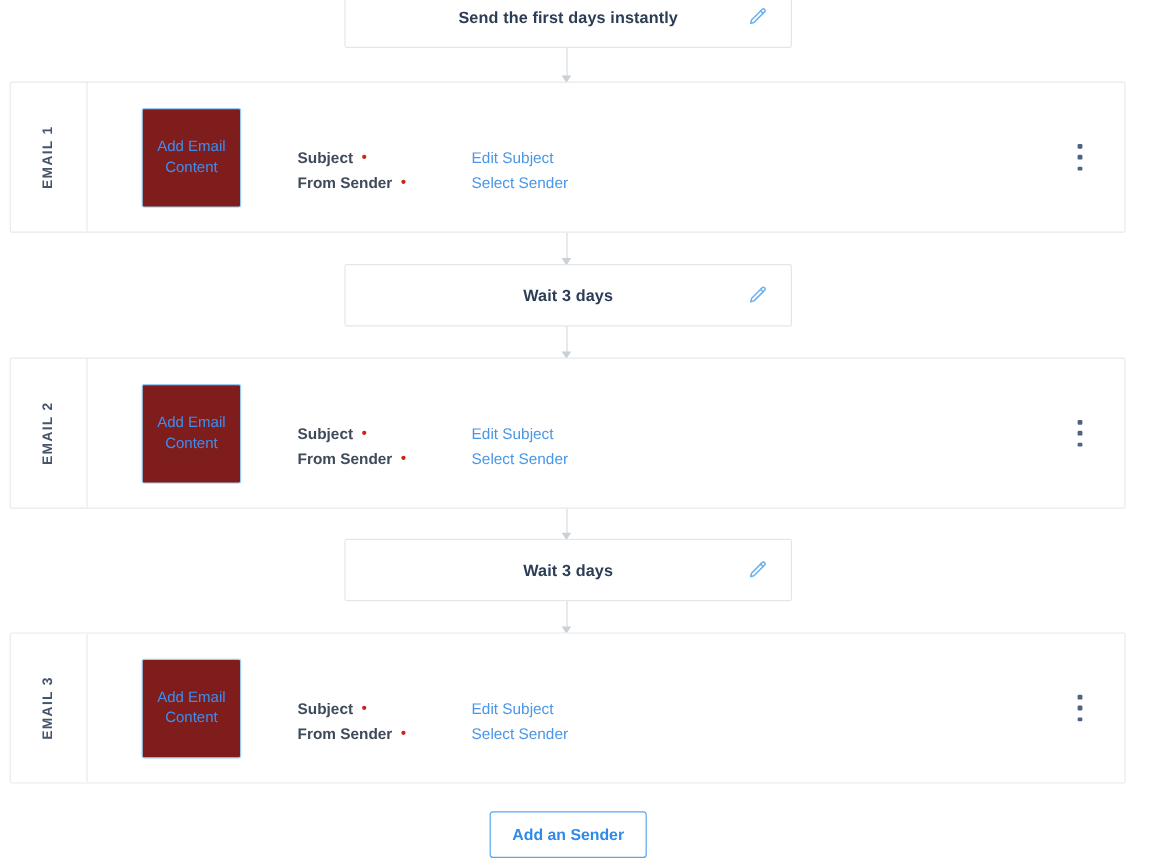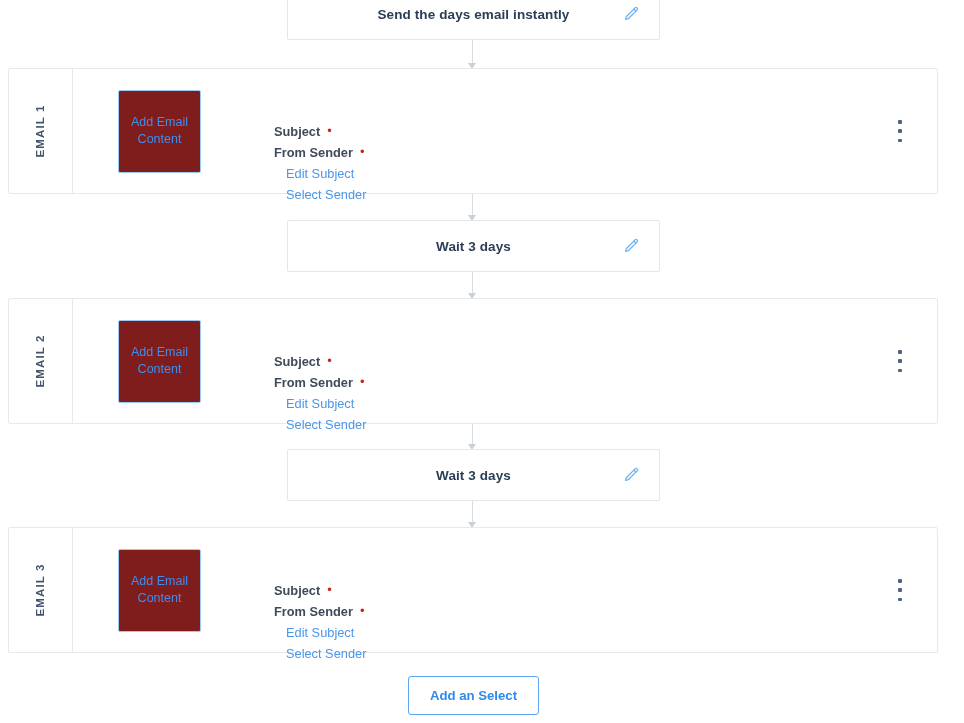--- a/index.html
+++ b/index.html
@@ -122,21 +122,20 @@
   .fields {
     margin-left: 47px;
     display: flex;
     flex-direction: column;
     justify-content: center;
   }
   .field-row {
     display: flex;
     align-items: baseline;
     height: 21px;
-    flex-direction: column;
   }
   .field-name {
     font-size: 12.8px;
     font-weight: bold;
     color: #3f4a5a;
     white-space: nowrap;
   }
   .req-dot {
     color: #c8261b;
     font-size: 13px;
@@ -207,21 +206,21 @@
     cursor: pointer;
     font-family: "Liberation Sans", sans-serif;
   }
 </style>
 </head>
 <body>
 
 <div class="canvas">
 
   <div class="step-card" style="top:-12px;">
-    <div class="step-label">Send the days email instantly</div>
+    <div class="step-label">Send the first days instantly</div>
     <div class="pencil-btn">
       <svg width="18" height="18" viewBox="0 0 24 24" fill="none" stroke="#6cb1ef" stroke-width="1.7" stroke-linecap="round" stroke-linejoin="round">
         <path d="M17.5 3.8a1.9 1.9 0 0 1 2.7 2.7L8.4 18.3l-3.6.9.9-3.6z"></path>
         <path d="M15.8 5.5l2.7 2.7"></path>
       </svg>
     </div>
   </div>
 
   <div class="connector" style="top:40px; height:28px;">
     <div class="arrow"></div>
@@ -352,15 +351,15 @@
         </div>
       </div>
       <div class="kebab">
         <span></span>
           <span></span>
           <span></span>
       </div>
     </div>
   </div>
 
-  <div class="add-email-btn">Add an Select</div>
+  <div class="add-email-btn">Add an Sender</div>
 
 </div>
 
 </body></html>

